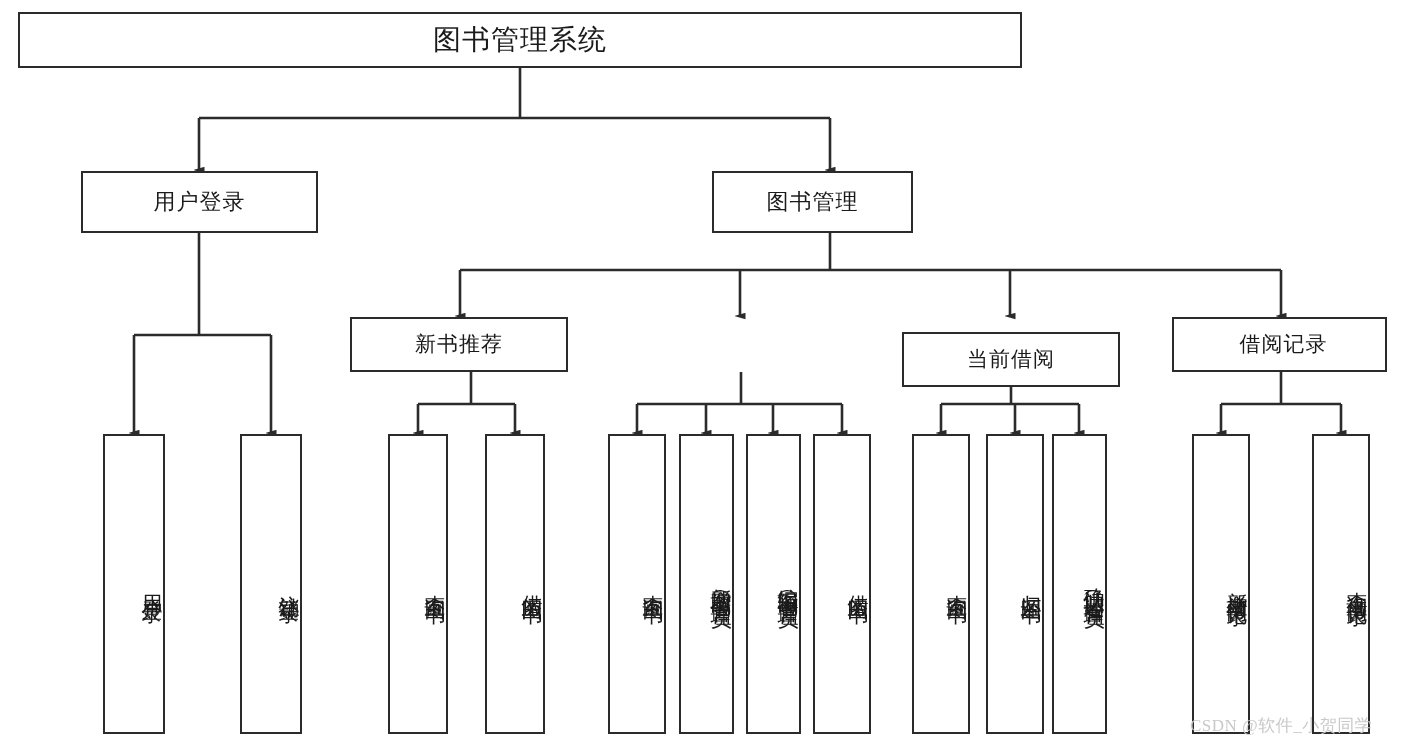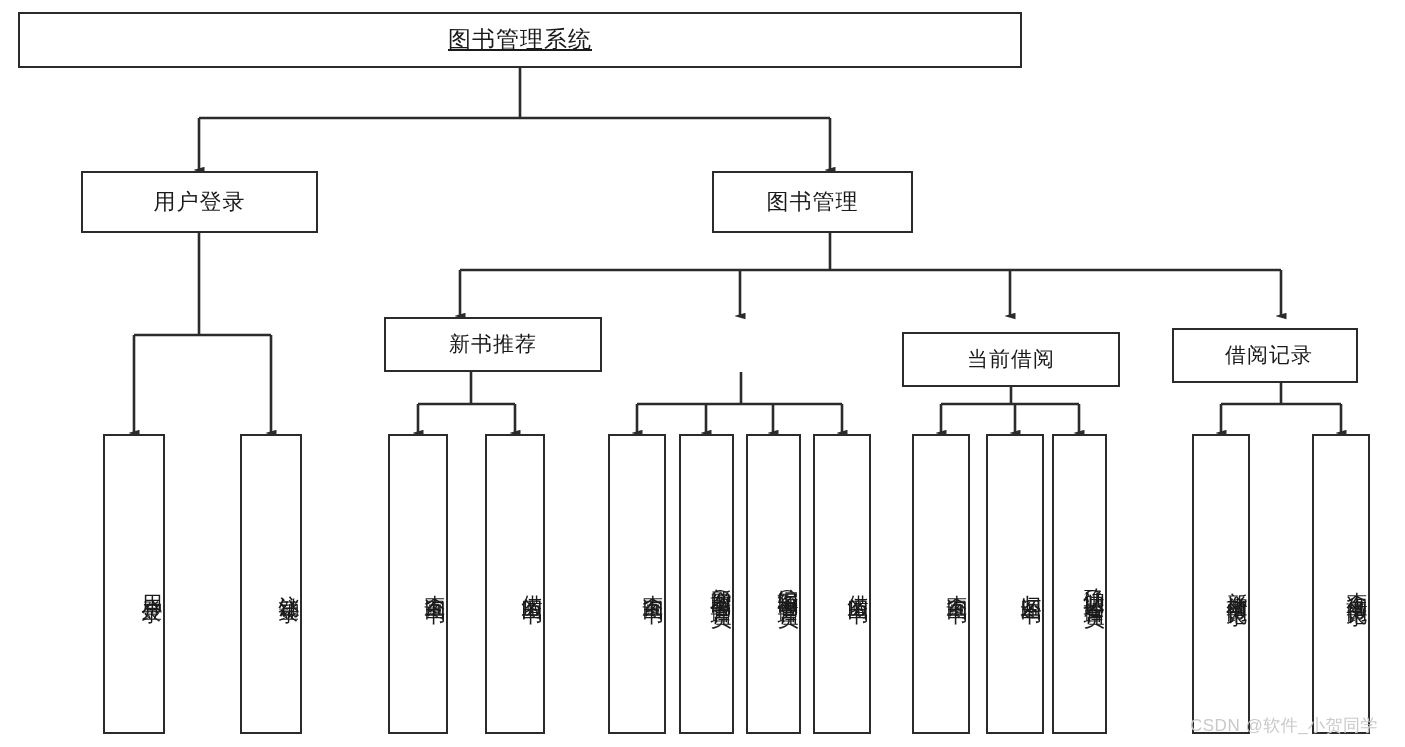--- a/index.html
+++ b/index.html
@@ -32,23 +32,22 @@
     background: #ffffff;
     border: 2px solid #2b2b2b;
     display: flex;
     align-items: center;
     justify-content: center;
     color: #1a1a1a;
     line-height: 1.12;
     text-align: center;
   }
   .node.root {
-    font-size: 23px;
+    font-size: 28px;
     letter-spacing: 1px;
-    text-decoration: underline;
   }
   .node.level2 {
     font-size: 22px;
     letter-spacing: 1px;
   }
   .node.level3 {
     font-size: 21px;
     letter-spacing: 1px;
   }
   .node.leaf {
@@ -65,21 +64,21 @@
     writing-mode: vertical-rl;
     text-orientation: upright;
     display: block;
   }
   .watermark {
     position: absolute;
     font-size: 17px;
     color: #c9c9c9;
     letter-spacing: 0.5px;
     white-space: nowrap;
-    font-family: Liberation Sans, sans-serif;
+    font-family: Liberation Serif, serif;
   }
 </style>
 </head>
 <body>
 
 <div id="canvas">
 
   <svg id="connectors" viewBox="0 0 1405 747" width="1405" height="747" xmlns="http://www.w3.org/2000/svg">
     <defs>
       <marker id="arrowhead" markerWidth="10" markerHeight="11" refX="3.2" refY="5.5" orient="auto" markerUnits="userSpaceOnUse">
@@ -127,27 +126,27 @@
     <span>图书管理系统</span>
   </div>
 
   <div class="node level2" style="left: 81px; top: 171px; width: 237px; height: 62px;">
     <span>用户登录</span>
   </div>
   <div class="node level2" style="left: 712px; top: 171px; width: 201px; height: 62px;">
     <span>图书管理</span>
   </div>
 
-  <div class="node level3" style="left: 384px; top: 317px; width: 218px; height: 55px;">
+  <div class="node level3" style="left: 350px; top: 317px; width: 218px; height: 55px;">
     <span>新书推荐</span>
   </div>
   <div class="node level3" style="left: 902px; top: 332px; width: 218px; height: 55px; justify-content: center;">
     <span>当前借阅</span>
   </div>
-  <div class="node level3" style="left: 1172px; top: 328px; width: 186px; height: 55px; padding-left: 8px;">
+  <div class="node level3" style="left: 1172px; top: 317px; width: 215px; height: 55px; padding-left: 8px;">
     <span>借阅记录</span>
   </div>
 
   <div id="leaf-container">
       <div class="node leaf" style="left: 103px; top: 434px; width: 62px; height: 300px;">
         <span class="leaf-text">用户登录</span>
       </div>
       <div class="node leaf" style="left: 240px; top: 434px; width: 62px; height: 300px;">
         <span class="leaf-text">注销登录</span>
       </div>

